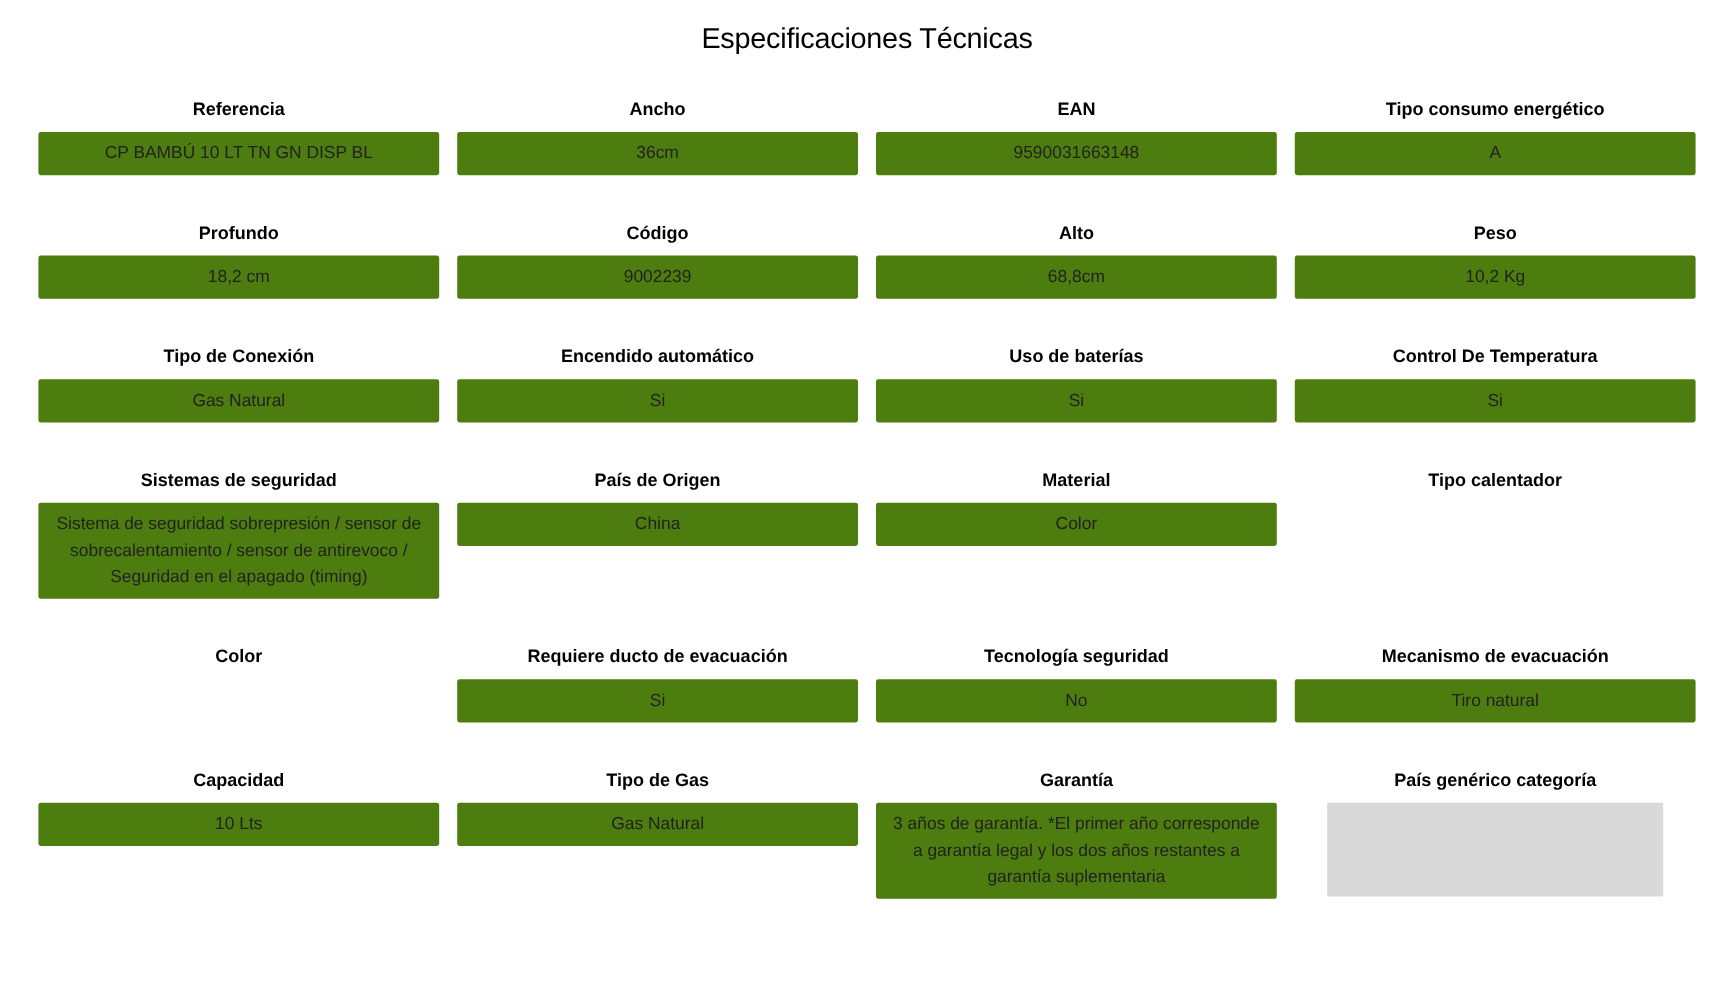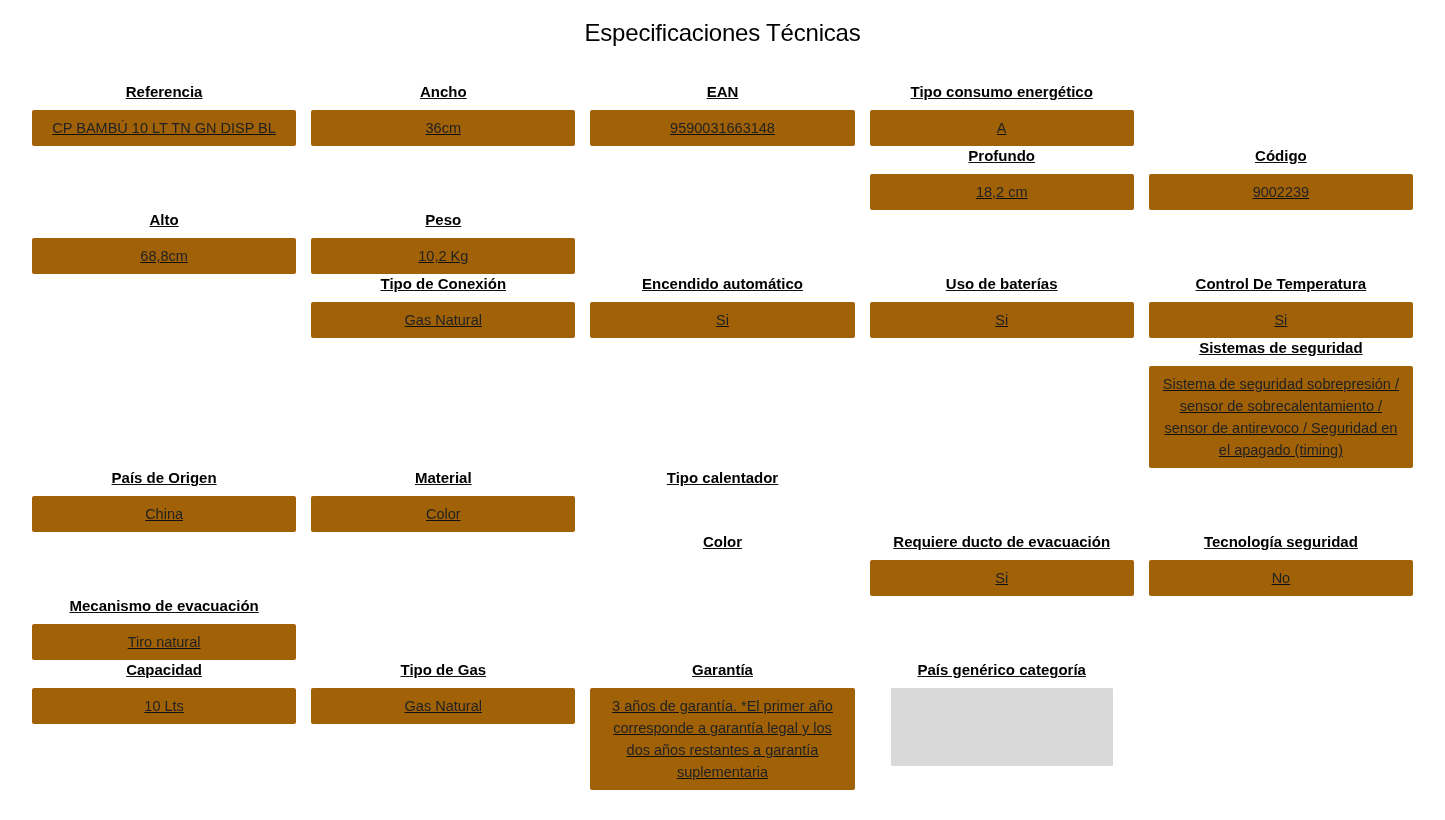--- a/index.html
+++ b/index.html
@@ -23,43 +23,42 @@
     text-align: center;
     font-size: 24px;
     font-weight: normal;
     letter-spacing: -0.2px;
     color: #000000;
     margin: 18px 0 0 0;
     line-height: 30px;
   }
   .spec-grid {
     display: grid;
-    grid-template-columns: repeat(5, 1fr);
+    grid-template-columns: repeat(4, 1fr);
     column-gap: 15px;
     row-gap: 0px;
     padding: 0 32px;
     margin-top: 34px;
-    text-decoration: underline;
   }
   .cell {
     display: flex;
     flex-direction: column;
     align-items: stretch;
     margin-bottom: 0;
   }
   .cell-label {
     text-align: center;
     font-size: 15px;
     font-weight: bold;
     color: #000000;
     line-height: 19px;
     padding: 0 4px 9px 4px;
   }
   .cell-value {
-    background: #a16207;
+    background: #4d7c0f;
     text-align: center;
     font-size: 14.5px;
     color: #222222;
     line-height: 22px;
     padding: 7px 10px;
     border-radius: 2px;
     min-height: 36px;
     display: flex;
     align-items: center;
     justify-content: center;

